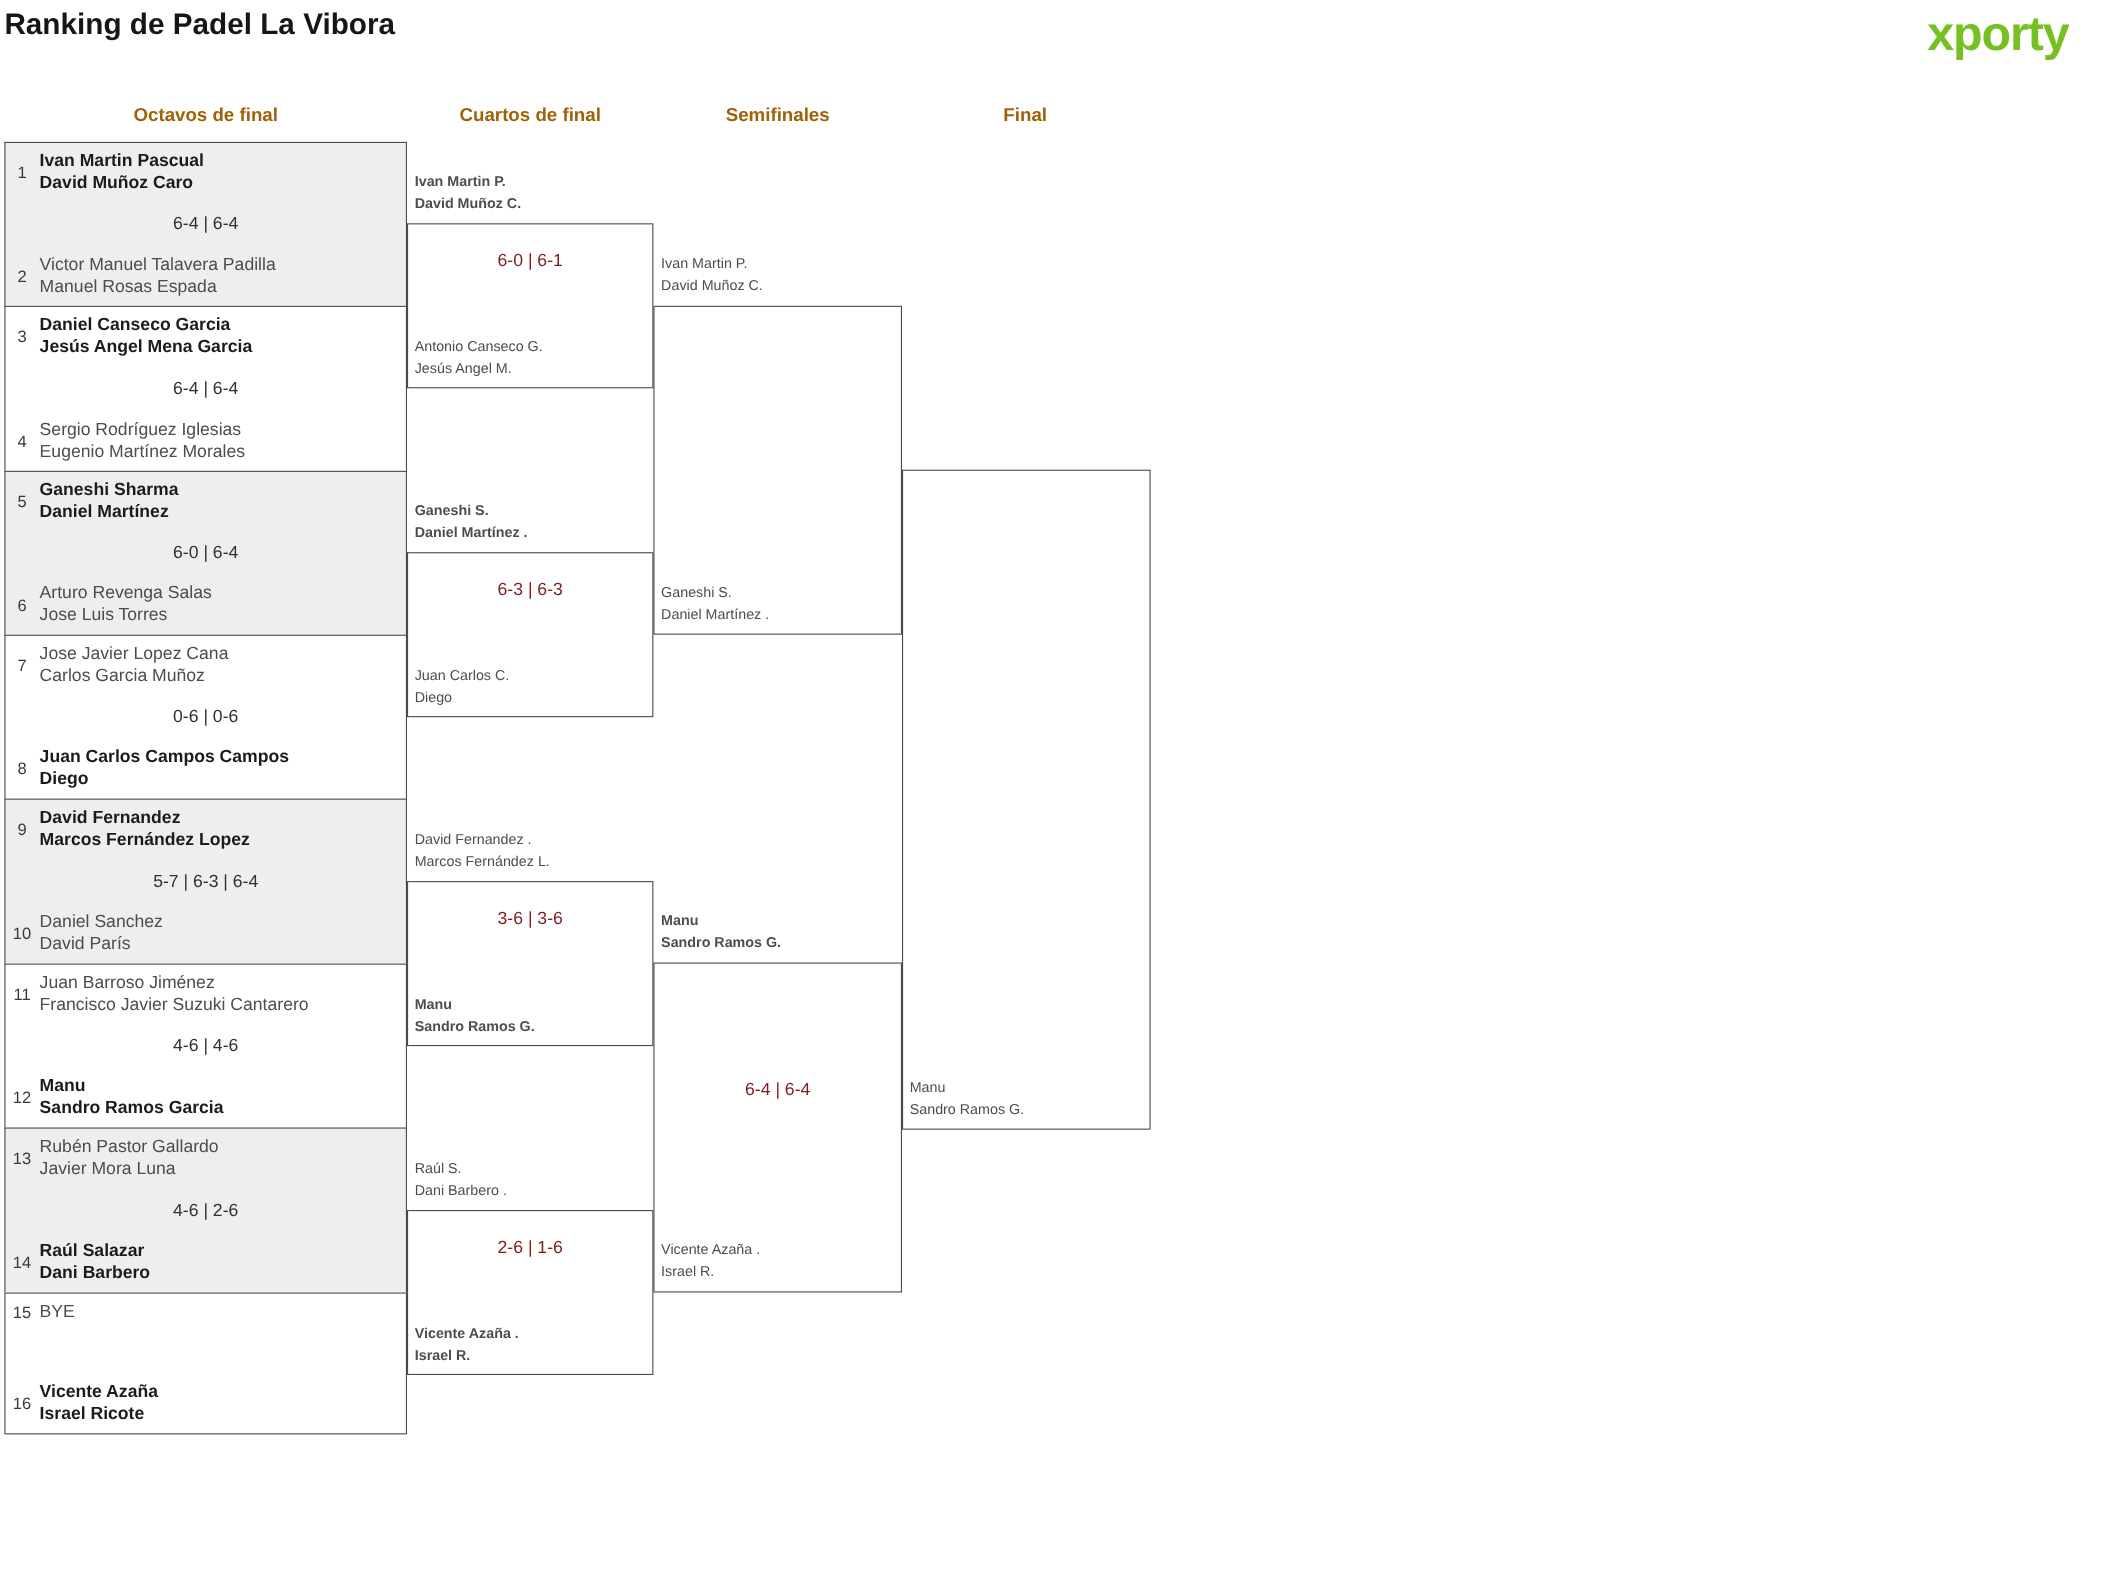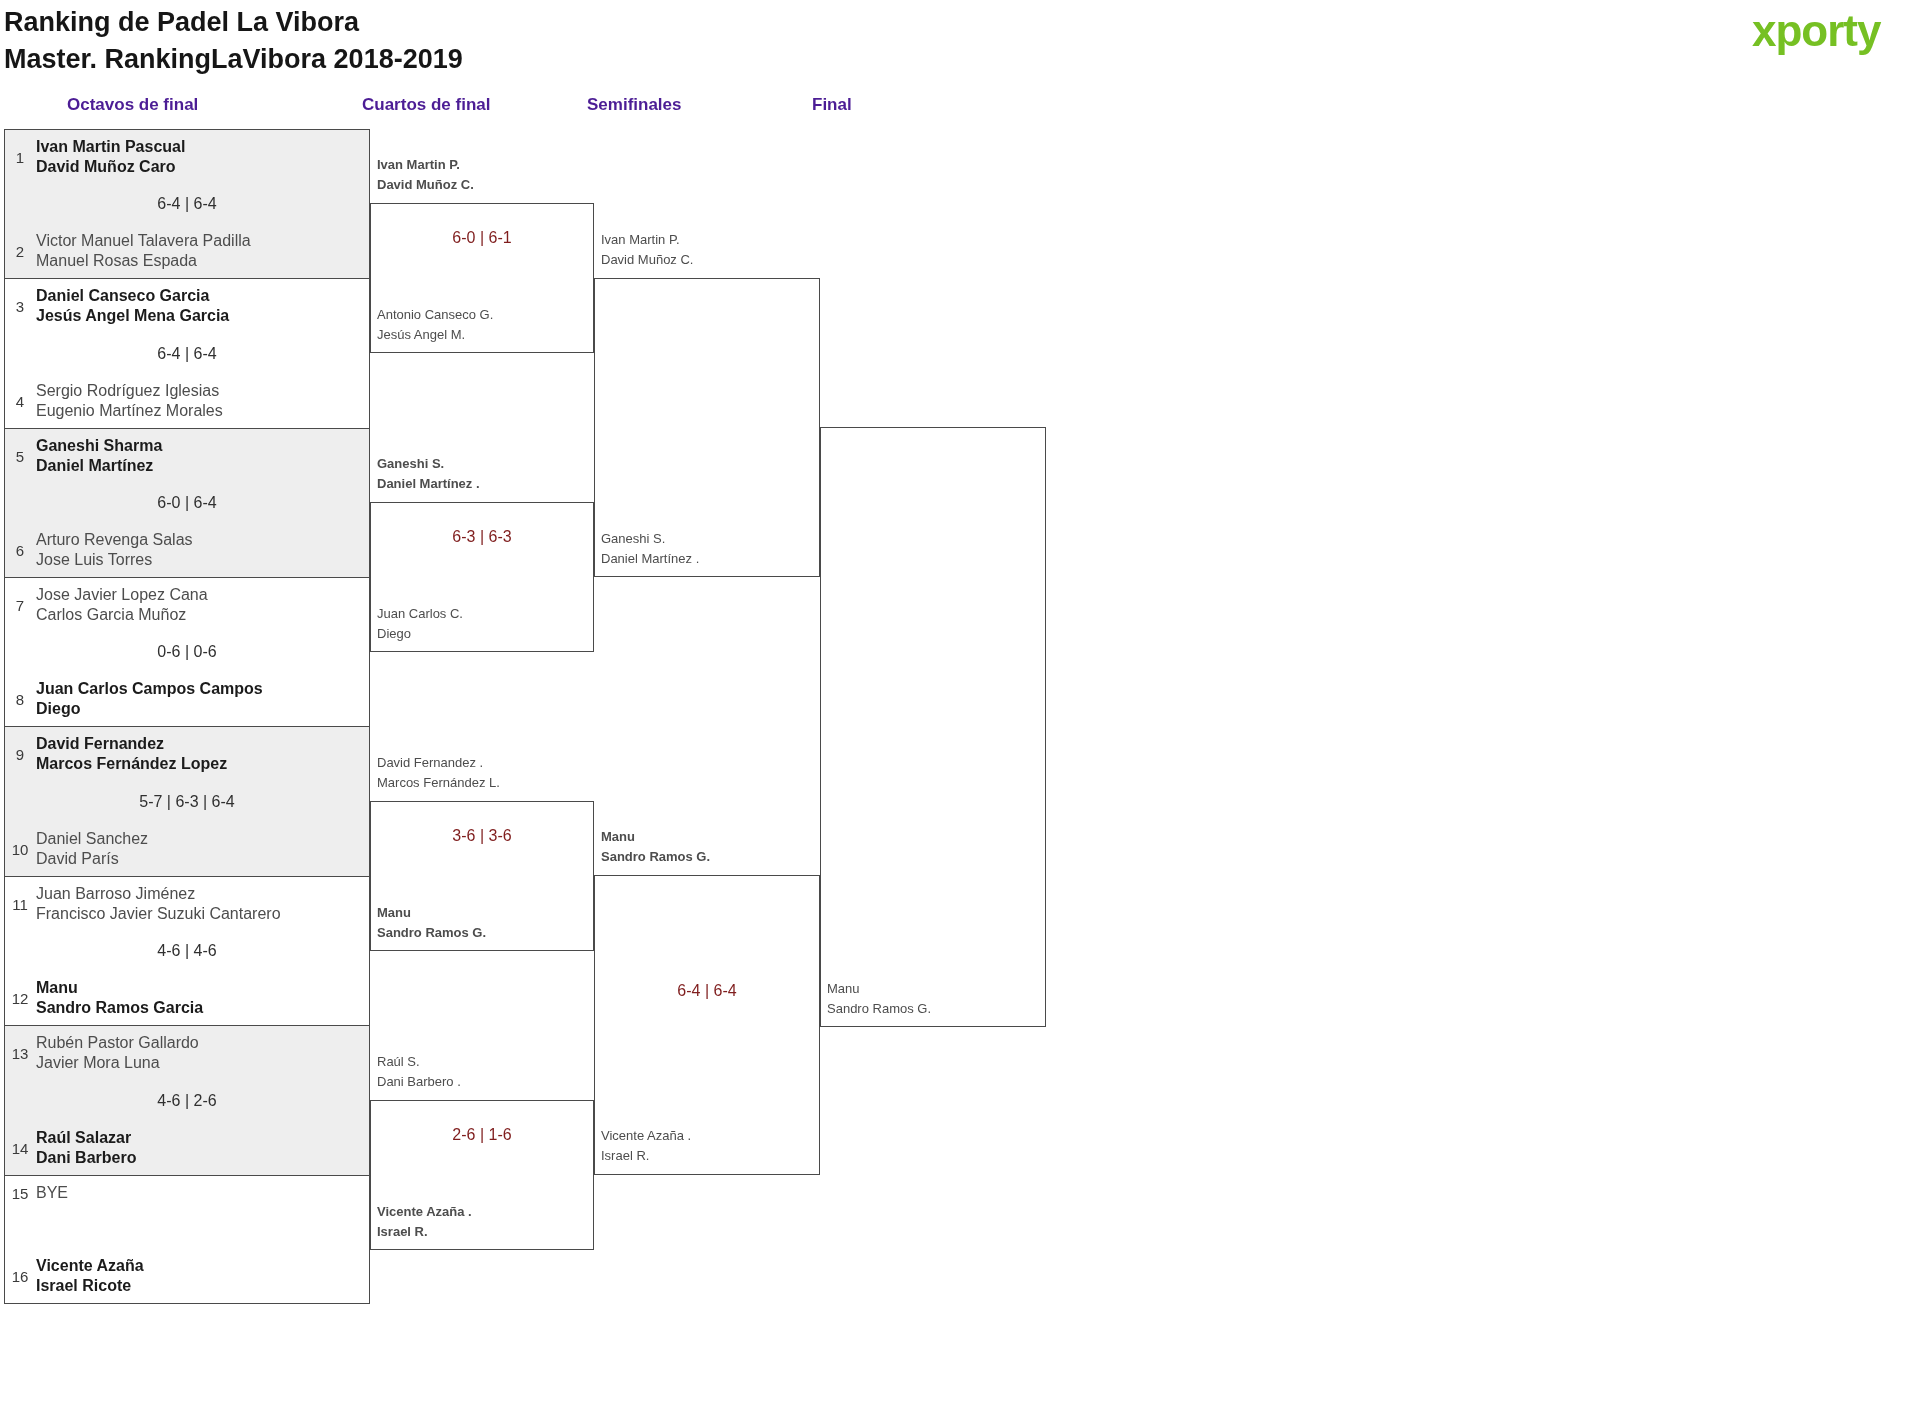--- a/index.html
+++ b/index.html
@@ -8,21 +8,21 @@
 
   
   .title{position:absolute;left:4px;top:4px;font-size:27px;font-weight:700;line-height:37px;color:#161616;}
 
   
   .logo{position:absolute;left:1690px;top:0;width:230px;height:70px;}
   .wordmark{position:absolute;left:1752px;top:5px;font-size:44px;line-height:52px;font-weight:700;
             letter-spacing:-1px;color:#76c023;}
 
   
-  .round-h{position:absolute;top:95px;width:240px;font-size:17px;font-weight:600;color:#4c1d95;}
+  .round-h{position:absolute;top:95px;width:240px;text-align:center;font-size:17px;font-weight:600;color:#a16207;}
 
   
   .m16{position:absolute;left:4px;width:366px;box-sizing:border-box;background:#fff;
        border:1px solid #4a4a4a;border-bottom:none;}
   .m16.alt{background:#eeeeee;}
   .m16.last{border-bottom:1px solid #4a4a4a;}
   .team{position:absolute;left:5px;right:5px;display:flex;align-items:center;}
   .t-top{top:7px;}
   .t-bot{bottom:7px;}
   .seed{flex:0 0 20px;width:20px;text-align:center;font-size:15px;color:#3a3a3a;}
@@ -41,21 +41,20 @@
   .slot{position:absolute;font-size:13px;line-height:20px;color:#4d4d4d;}
   .score-abs{position:absolute;text-align:center;font-size:16px;line-height:20px;color:#7f1d1d;}
 </style>
 </head>
 <body>
 
 <div class="page">
 
   <div class="title">
     <div>Ranking de Padel La Vibora</div>
-    <div>Master. RankingLaVibora 2018-2019</div>
   </div>
 
   <div class="logo">
     
     
     
     
     
   </div>
   <div class="wordmark">xporty</div>

